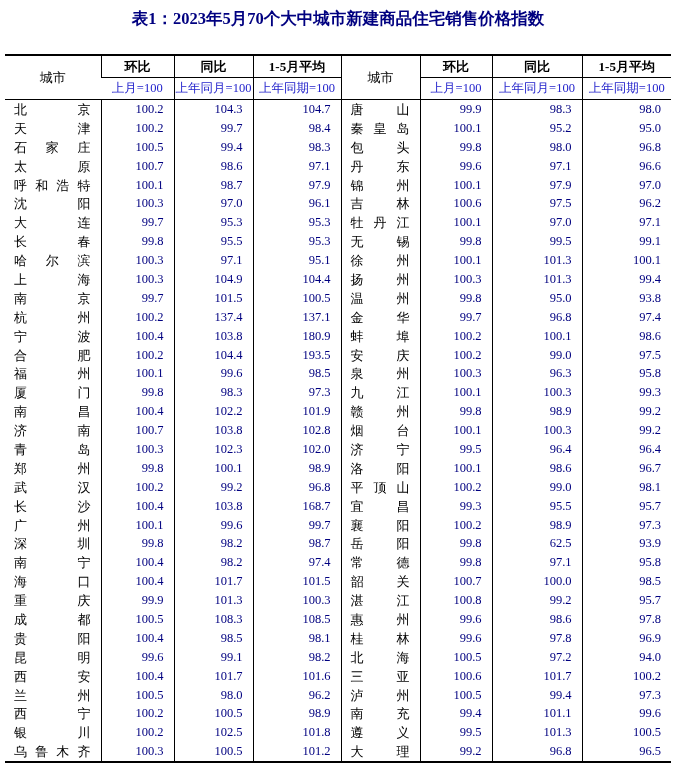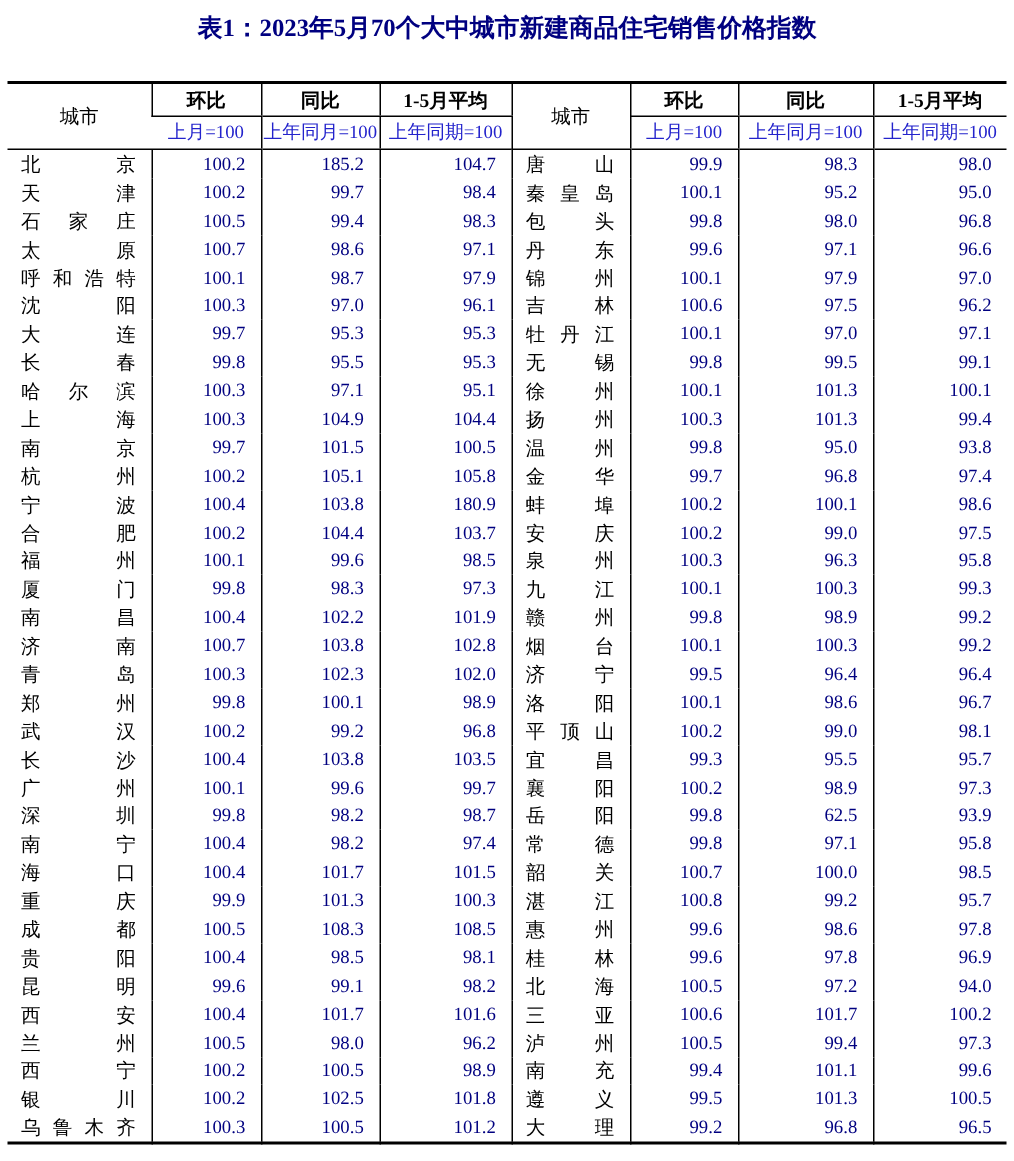--- a/index.html
+++ b/index.html
@@ -74,21 +74,21 @@
     </thead>
     <tbody>
         <tr>
           <td class="city">
             <span class="city-wrap">
               <span>北</span>
               <span>京</span>
             </span>
           </td>
           <td class="val">100.2</td>
-          <td class="val">185.2</td>
+          <td class="val">104.3</td>
           <td class="val">104.7</td>
           <td class="city">
             <span class="city-wrap">
               <span>唐</span>
               <span>山</span>
             </span>
           </td>
           <td class="val">99.9</td>
           <td class="val">98.3</td>
           <td class="val">98.0</td>
@@ -300,22 +300,22 @@
           <td class="val">93.8</td>
         </tr>
         <tr>
           <td class="city">
             <span class="city-wrap">
               <span>杭</span>
               <span>州</span>
             </span>
           </td>
           <td class="val">100.2</td>
-          <td class="val">105.1</td>
-          <td class="val">105.8</td>
+          <td class="val">137.4</td>
+          <td class="val">137.1</td>
           <td class="city">
             <span class="city-wrap">
               <span>金</span>
               <span>华</span>
             </span>
           </td>
           <td class="val">99.7</td>
           <td class="val">96.8</td>
           <td class="val">97.4</td>
         </tr>
@@ -341,21 +341,21 @@
         </tr>
         <tr>
           <td class="city">
             <span class="city-wrap">
               <span>合</span>
               <span>肥</span>
             </span>
           </td>
           <td class="val">100.2</td>
           <td class="val">104.4</td>
-          <td class="val">103.7</td>
+          <td class="val">193.5</td>
           <td class="city">
             <span class="city-wrap">
               <span>安</span>
               <span>庆</span>
             </span>
           </td>
           <td class="val">100.2</td>
           <td class="val">99.0</td>
           <td class="val">97.5</td>
         </tr>
@@ -502,21 +502,21 @@
         </tr>
         <tr>
           <td class="city">
             <span class="city-wrap">
               <span>长</span>
               <span>沙</span>
             </span>
           </td>
           <td class="val">100.4</td>
           <td class="val">103.8</td>
-          <td class="val">103.5</td>
+          <td class="val">168.7</td>
           <td class="city">
             <span class="city-wrap">
               <span>宜</span>
               <span>昌</span>
             </span>
           </td>
           <td class="val">99.3</td>
           <td class="val">95.5</td>
           <td class="val">95.7</td>
         </tr>

